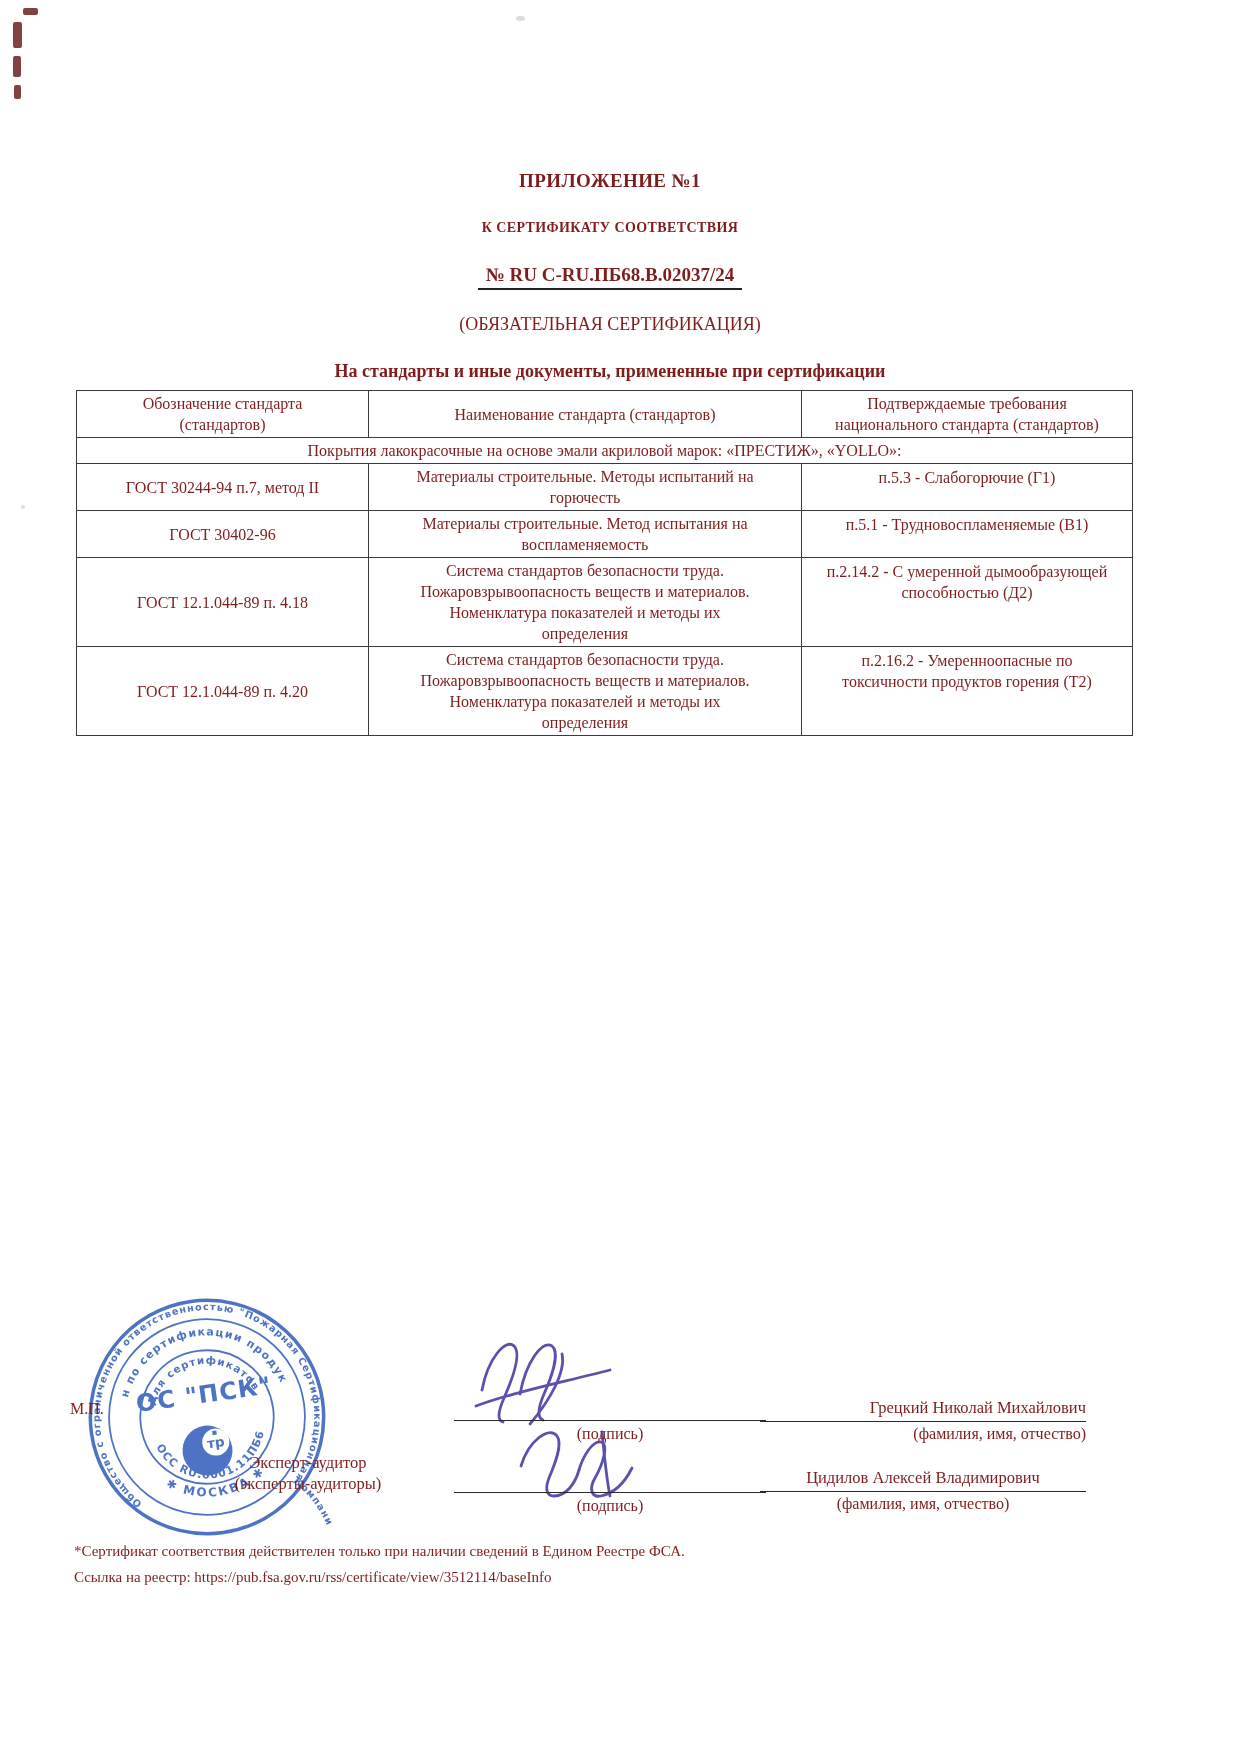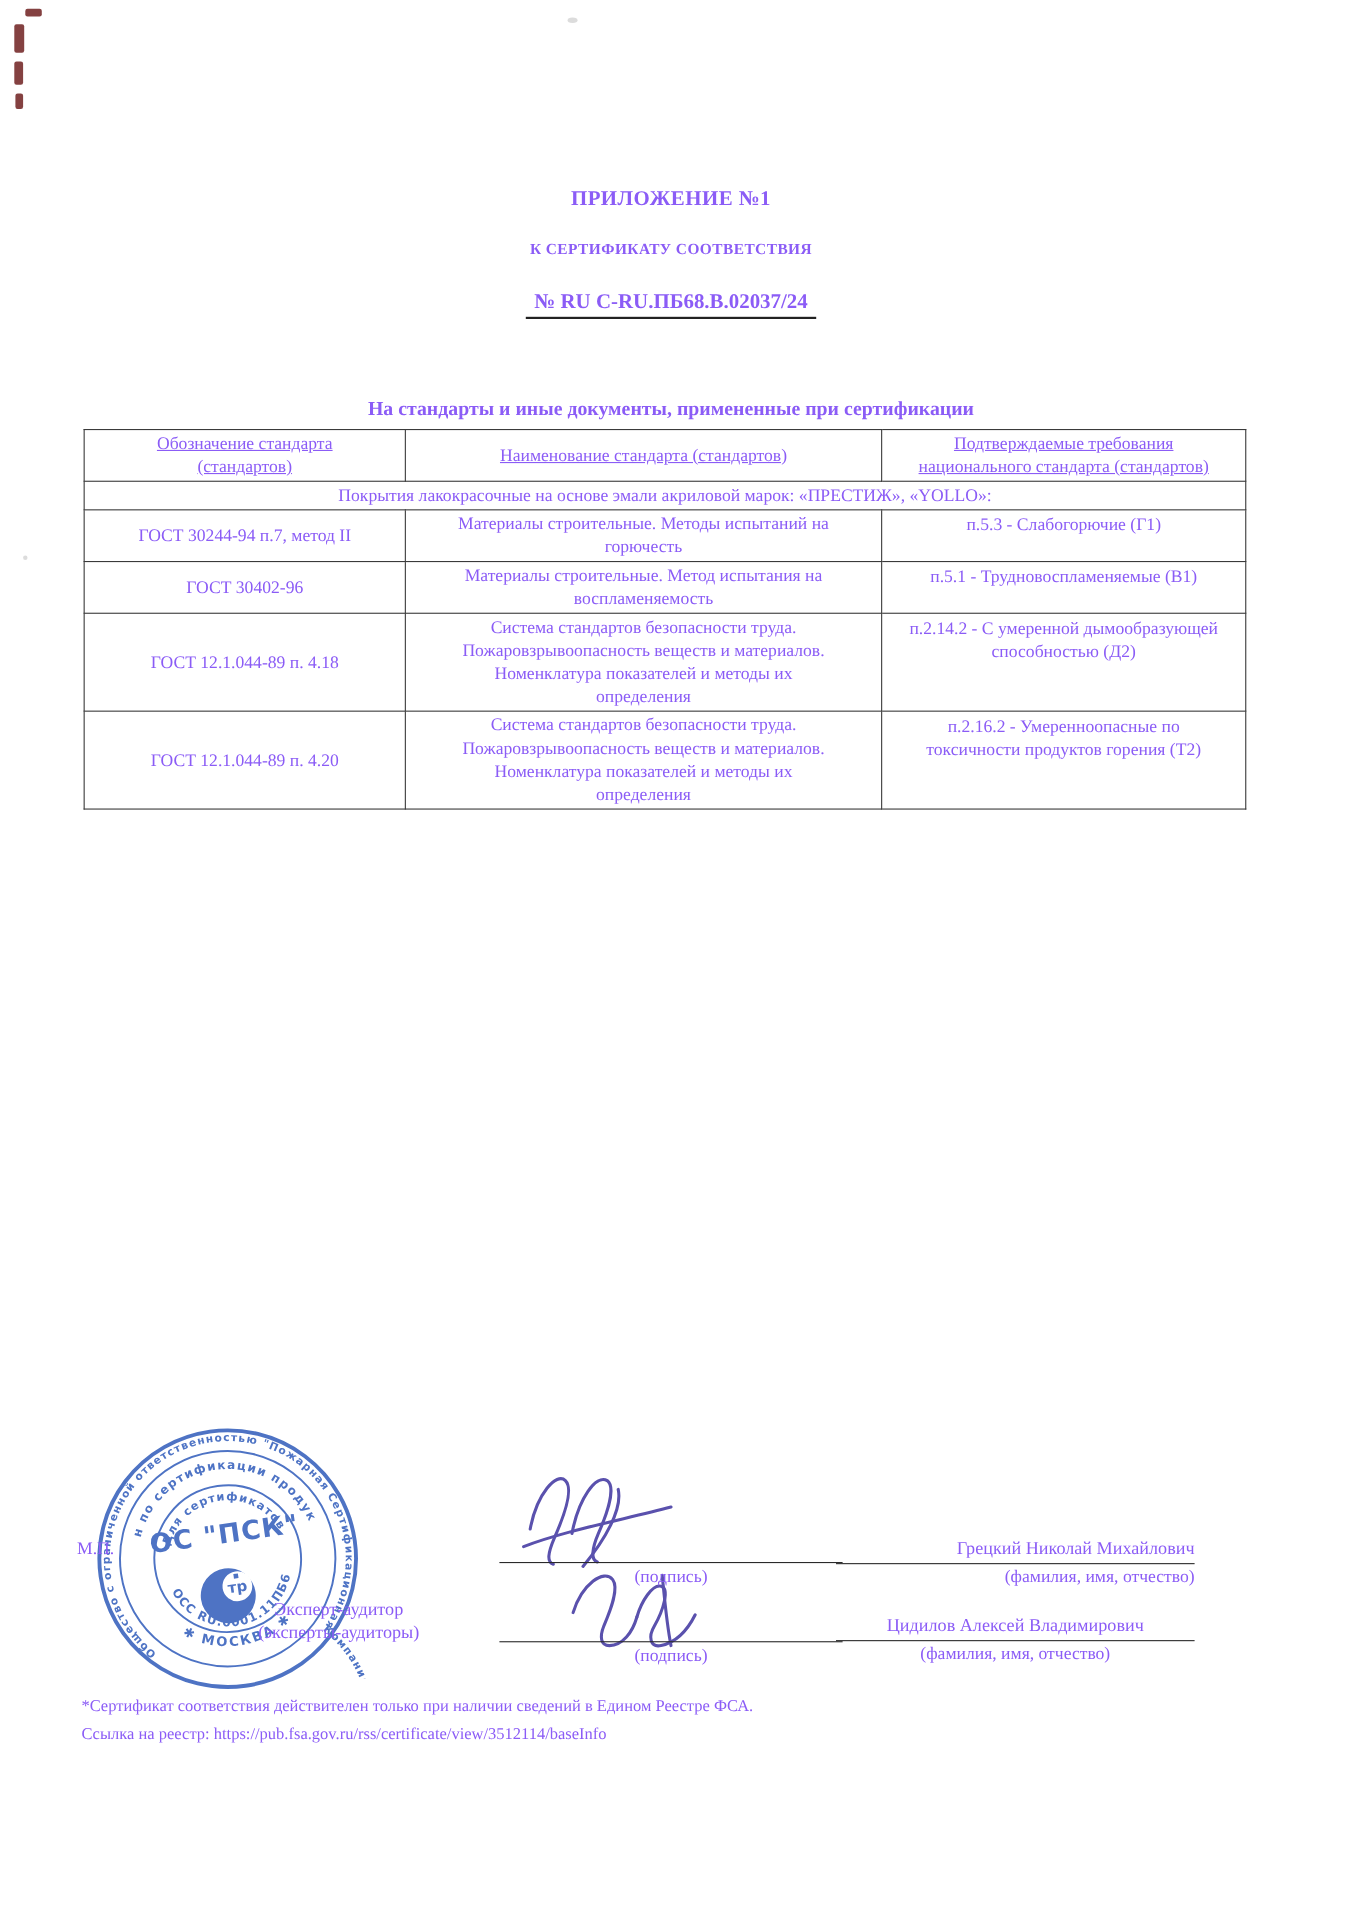--- a/index.html
+++ b/index.html
@@ -1,31 +1,31 @@
 <!DOCTYPE html>
 <html><head>
 <meta charset="utf-8">
 <style>
   html,body{margin:0;padding:0;background:#ffffff;}
   .page{position:relative;width:1240px;height:1754px;background:#fff;overflow:hidden;
-        font-family:"Liberation Serif","DejaVu Serif",serif;color:#8b5cf6;}
+        font-family:"Liberation Serif","DejaVu Serif",serif;color:#7f1d1d;}
   .abs{position:absolute;}
   .ctr{left:15px;width:1190px;text-align:center;}
   .title1{top:170px;font-size:19px;font-weight:bold;letter-spacing:.4px;}
   .title2{top:220px;font-size:14px;font-weight:bold;letter-spacing:.4px;}
   .titleNum{top:264px;font-size:19px;font-weight:bold;}
   .titleNum span{display:inline-block;border-bottom:2px solid #222;padding:0 8px 2px;}
   .title4{top:314px;font-size:18px;}
   .tbl-caption{top:361px;font-size:18px;font-weight:bold;}
   table.std{position:absolute;left:76px;top:390px;width:1056px;border-collapse:collapse;
             table-layout:fixed;font-size:16px;line-height:21px;}
   table.std th,table.std td{border:1.4px solid #3a3a3a;font-weight:normal;text-align:center;
             padding:2px 6px;white-space:pre-line;vertical-align:middle;}
   table.std td.req{vertical-align:top;padding-top:3px;}
-  tr.h-head{height:42px;text-decoration:underline;}
+  tr.h-head{height:42px;}
   tr.h-group{height:26px;}
   tr.h-sm{height:46px;}
   tr.h-lg{height:89px;}
   .role{left:148px;width:320px;text-align:center;font-size:16.5px;line-height:21px;white-space:pre-line;}
   .mp{left:70px;top:1400px;font-size:16px;}
   .sigline{left:454px;width:312px;border-top:1.6px solid #2a2a2a;text-align:center;
            font-size:16px;padding-top:4px;}
   .nameblock{left:760px;width:326px;text-align:center;font-size:16.5px;}
   .nameblock .nm{border-bottom:1.6px solid #2a2a2a;padding-bottom:3px;}
   .nameblock .cap{font-size:16px;padding-top:3px;}
@@ -45,20 +45,21 @@
   <div class="abs artifact" style="left:14px;top:85px;width:7px;height:14px;"></div>
   <div class="abs artifact" style="left:23px;top:8px;width:15px;height:7px;"></div>
   <div class="abs speck" style="left:516px;top:16px;width:9px;height:5px;"></div>
   <div class="abs speck" style="left:21px;top:505px;width:4px;height:4px;"></div>
 
   <div class="abs ctr title1">ПРИЛОЖЕНИЕ №1</div>
   <div class="abs ctr title2">К СЕРТИФИКАТУ СООТВЕТСТВИЯ</div>
   <div class="abs ctr titleNum">
     <span>№ RU C-RU.ПБ68.В.02037/24</span>
   </div>
+  <div class="abs ctr title4">(ОБЯЗАТЕЛЬНАЯ СЕРТИФИКАЦИЯ)</div>
   <div class="abs ctr tbl-caption">На стандарты и иные документы, примененные при сертификации</div>
 
   <table class="std">
     <colgroup>
         <col style="width:292px">
         <col style="width:433px">
         <col style="width:331px">
       </colgroup>
     <tbody>
         <tr class="h-head">

